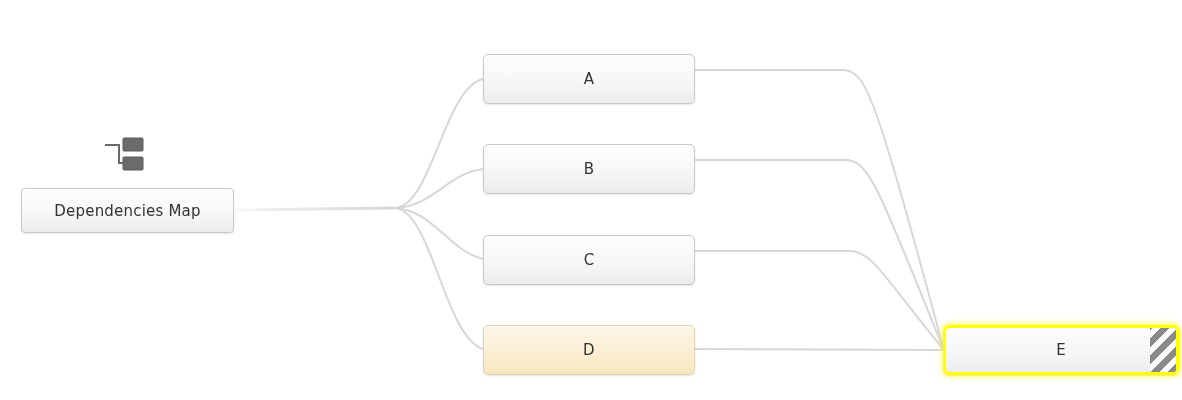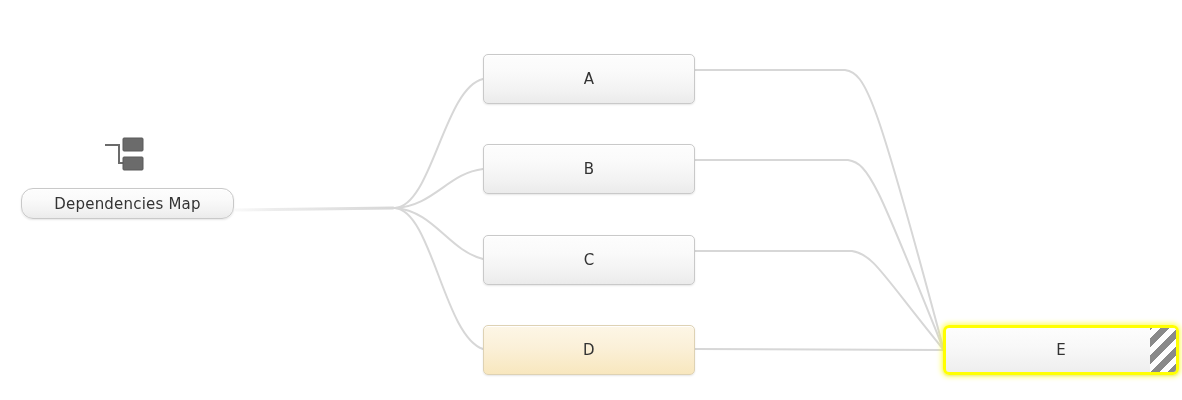--- a/index.html
+++ b/index.html
@@ -43,23 +43,23 @@
     font-size: 15px;
     letter-spacing: 0.2px;
     z-index: 3;
   }
 
   
   .node.root {
     left: 21px;
     top: 188px;
     width: 213px;
-    height: 31px;
+    height: 45px;
     font-size: 15px;
-    border-radius: 12px;
+    border-radius: 4px;
   }
 
   
   .node.mid {
     left: 483px;
     width: 212px;
     height: 50px;
   }
   .node.mid.n0 { top: 54px; }
   .node.mid.n1 { top: 144px; }

